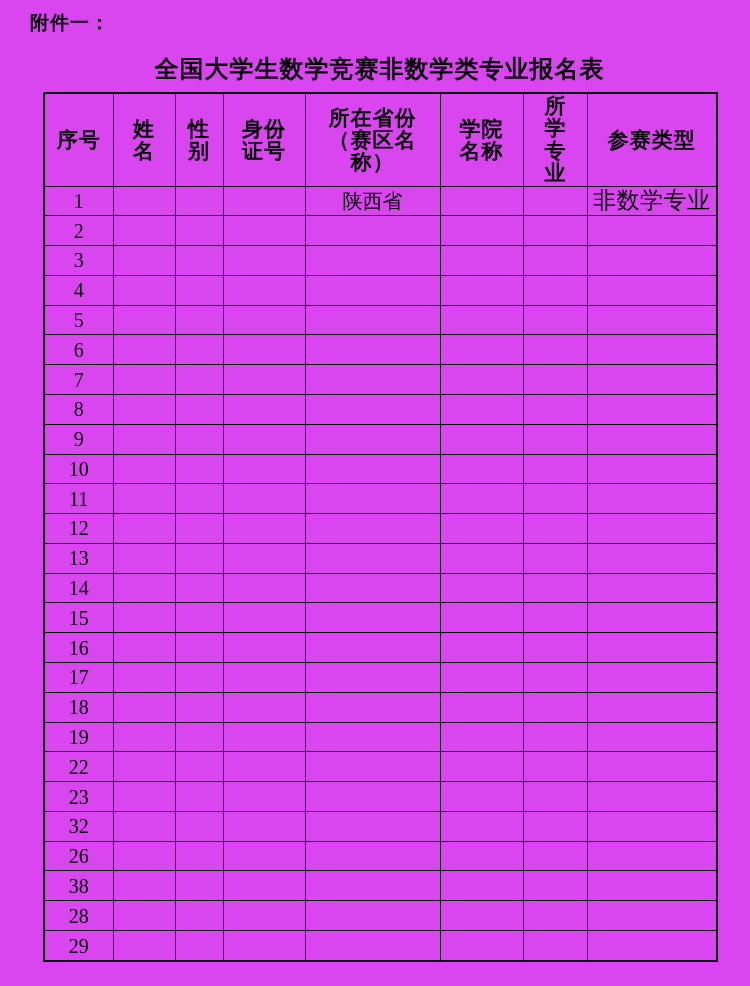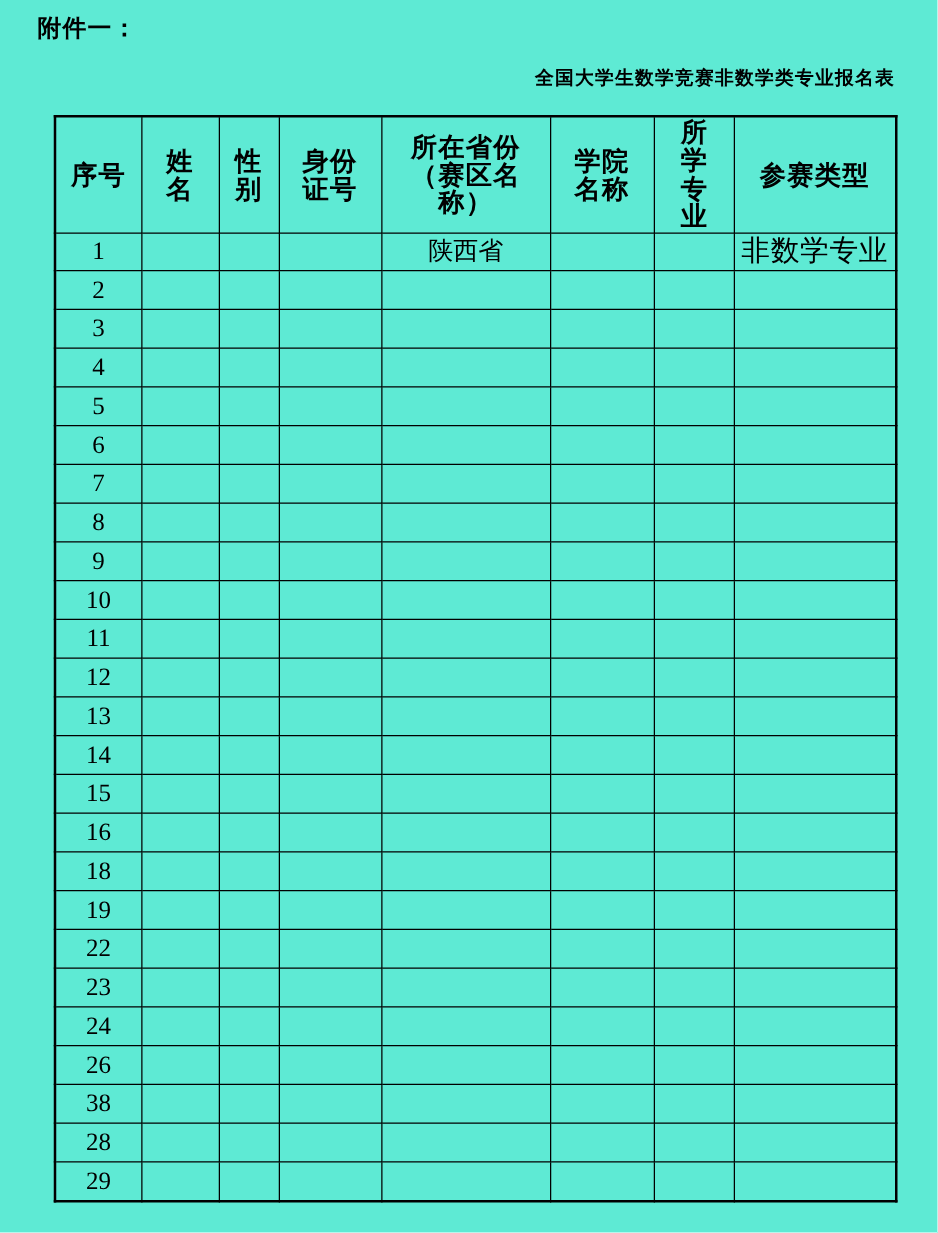--- a/index.html
+++ b/index.html
@@ -1,40 +1,40 @@
 <!DOCTYPE html>
 <html><head>
 <meta charset="utf-8">
 <style>
   * { box-sizing: border-box; margin: 0; padding: 0; }
   html, body { background: #ffffff; }
   .page {
     position: relative;
     width: 750px;
     height: 986px;
-    background: #5eead4;
+    background: #d946ef;
     color: #000000;
     font-family: "Liberation Serif", "DejaVu Serif", serif;
     overflow: hidden;
   }
   .attachment {
     position: absolute;
     left: 30px;
     top: 10px;
     font-size: 19px;
     font-weight: bold;
     letter-spacing: 1px;
   }
   .doc-title {
     position: absolute;
     left: 43px;
     top: 53px;
     width: 673px;
-    text-align: right;
-    font-size: 15px;
+    text-align: center;
+    font-size: 24px;
     font-weight: bold;
     letter-spacing: 1px;
     white-space: nowrap;
   }
   table.form {
     position: absolute;
     left: 43px;
     top: 92px;
     width: 673px;
     height: 870px;
@@ -275,20 +275,30 @@
           <td class="seq">16</td>
           <td></td>
           <td></td>
           <td></td>
           <td></td>
           <td></td>
           <td></td>
           <td class="entry-type"></td>
         </tr>
         <tr>
+          <td class="seq">17</td>
+          <td></td>
+          <td></td>
+          <td></td>
+          <td></td>
+          <td></td>
+          <td></td>
+          <td class="entry-type"></td>
+        </tr>
+        <tr>
           <td class="seq">18</td>
           <td></td>
           <td></td>
           <td></td>
           <td></td>
           <td></td>
           <td></td>
           <td class="entry-type"></td>
         </tr>
         <tr>
@@ -315,21 +325,21 @@
           <td class="seq">23</td>
           <td></td>
           <td></td>
           <td></td>
           <td></td>
           <td></td>
           <td></td>
           <td class="entry-type"></td>
         </tr>
         <tr>
-          <td class="seq">24</td>
+          <td class="seq">32</td>
           <td></td>
           <td></td>
           <td></td>
           <td></td>
           <td></td>
           <td></td>
           <td class="entry-type"></td>
         </tr>
         <tr>
           <td class="seq">26</td>

